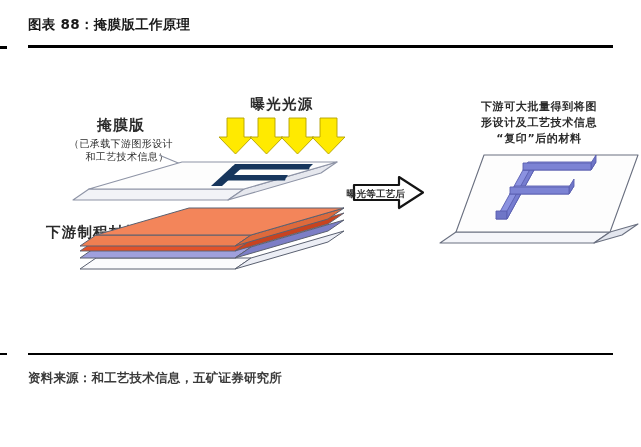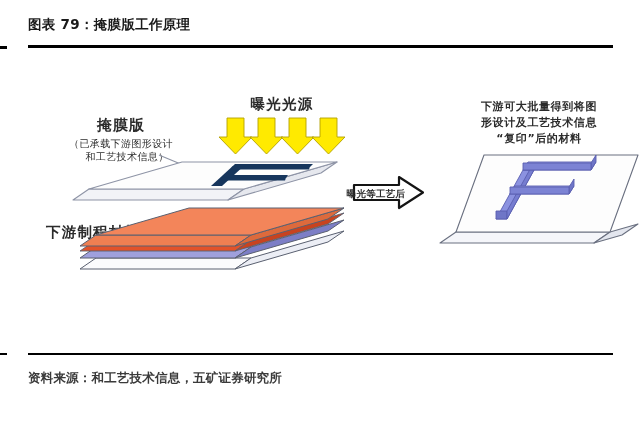--- a/index.html
+++ b/index.html
@@ -91,21 +91,21 @@
     fill: #2b2b2b;
   }
   .dg-bold {
     font-weight: 700;
   }
 </style>
 </head>
 <body>
 
 <div id="left-tick-top"></div>
-<div id="exhibit-title">图表 79：掩膜版工作原理</div>
+<div id="exhibit-title">图表 88：掩膜版工作原理</div>
 <div id="title-rule"></div>
 
 <div id="diagram">
 <svg width="641" height="290" viewBox="0 0 641 290" xmlns="http://www.w3.org/2000/svg">
 
   <defs>
     <marker id="tri-dark" markerWidth="7" markerHeight="7" refX="6" refY="3.2" orient="auto" markerUnits="userSpaceOnUse">
       <path d="M0,0 L7,3.2 L0,6.4 Z" fill="#1b3a5c"></path>
     </marker>
     <marker id="tri-black" markerWidth="8" markerHeight="8" refX="7" refY="3.6" orient="auto" markerUnits="userSpaceOnUse">

